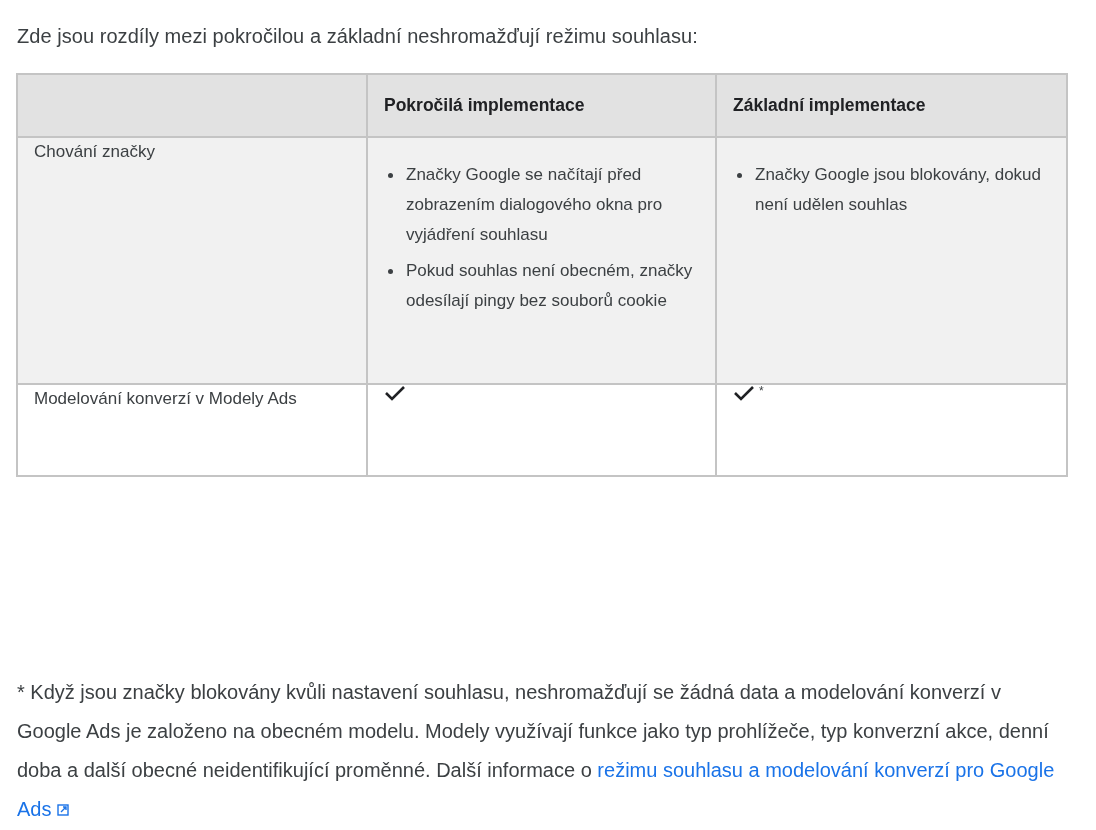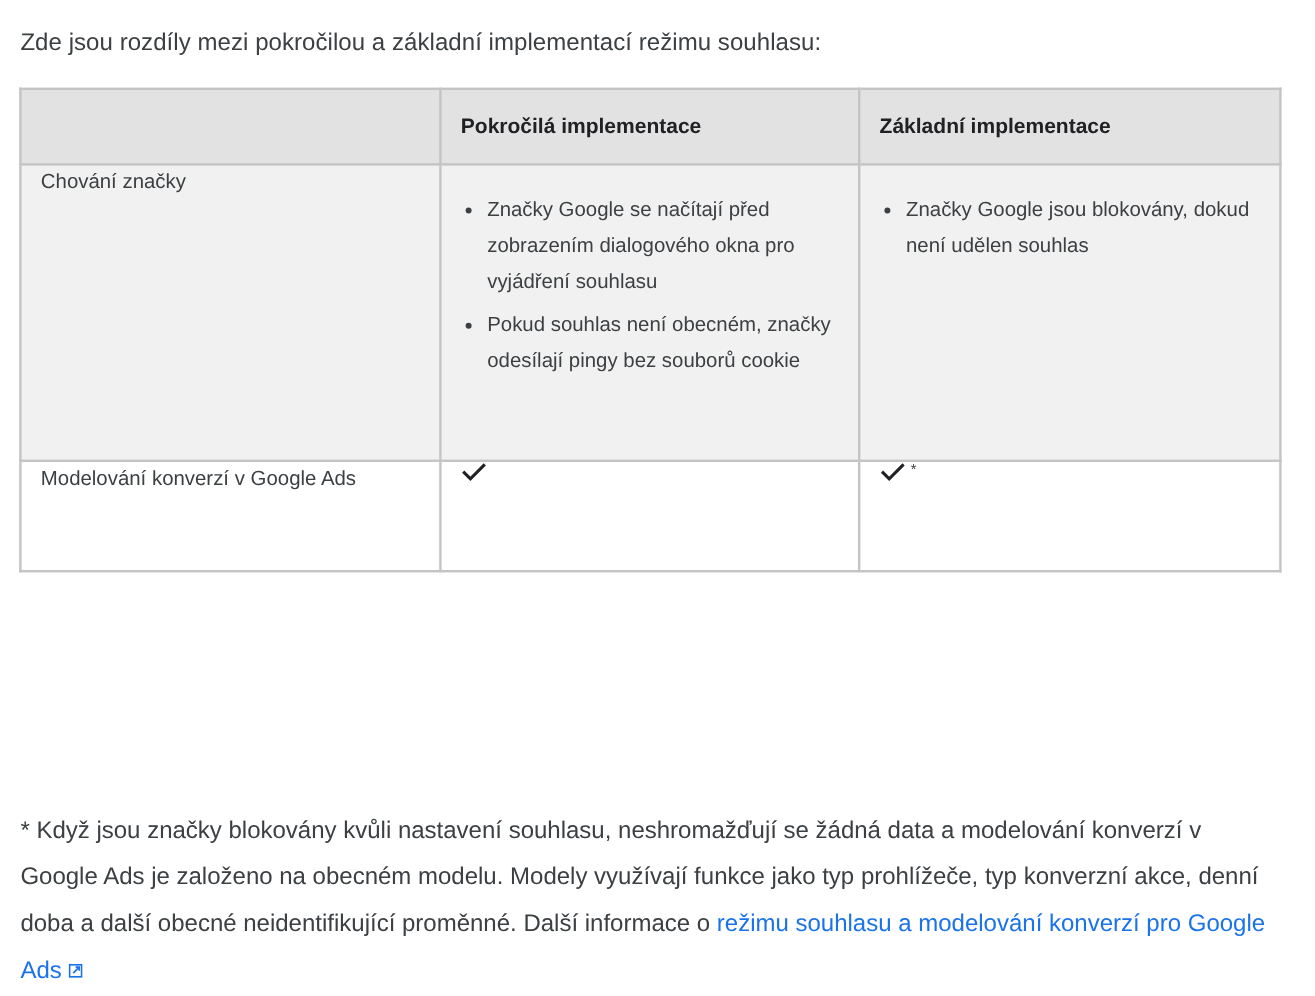--- a/index.html
+++ b/index.html
@@ -115,21 +115,21 @@
       display: inline-block;
       width: 12px;
       height: 12px;
       margin-left: 6px;
       vertical-align: 0px;
     }
   </style>
 </head>
 <body>
 
-<p class="intro">Zde jsou rozdíly mezi pokročilou a základní implementací režimu souhlasu:</p>
+<p class="intro">Zde jsou rozdíly mezi pokročilou a základní neshromažďují režimu souhlasu:</p>
 
 <table class="cmp">
   <colgroup>
       <col class="c1">
       <col class="c2">
       <col class="c3">
     </colgroup>
   <thead>
     <tr>
       <th></th>
@@ -146,21 +146,21 @@
           <li>Pokud souhlas není obecném, značky odesílají pingy bez souborů cookie</li>
         </ul>
       </td>
       <td>
         <ul class="bullets">
           <li>Značky Google jsou blokovány, dokud není udělen souhlas</li>
         </ul>
       </td>
     </tr>
     <tr class="plain r4">
-      <td class="label">Modelování konverzí v Google Ads</td>
+      <td class="label">Modelování konverzí v Modely Ads</td>
       <td class="check">
         <svg class="checkmark" viewBox="0 0 22 16">
             <path d="M2 8 L8 14 L20 2" fill="none" stroke="#202124" stroke-width="2.6"></path>
           </svg>
       </td>
       <td class="check">
         <svg class="checkmark" viewBox="0 0 22 16">
             <path d="M2 8 L8 14 L20 2" fill="none" stroke="#202124" stroke-width="2.6"></path>
           </svg><span class="asterisk">*</span>
       </td>

